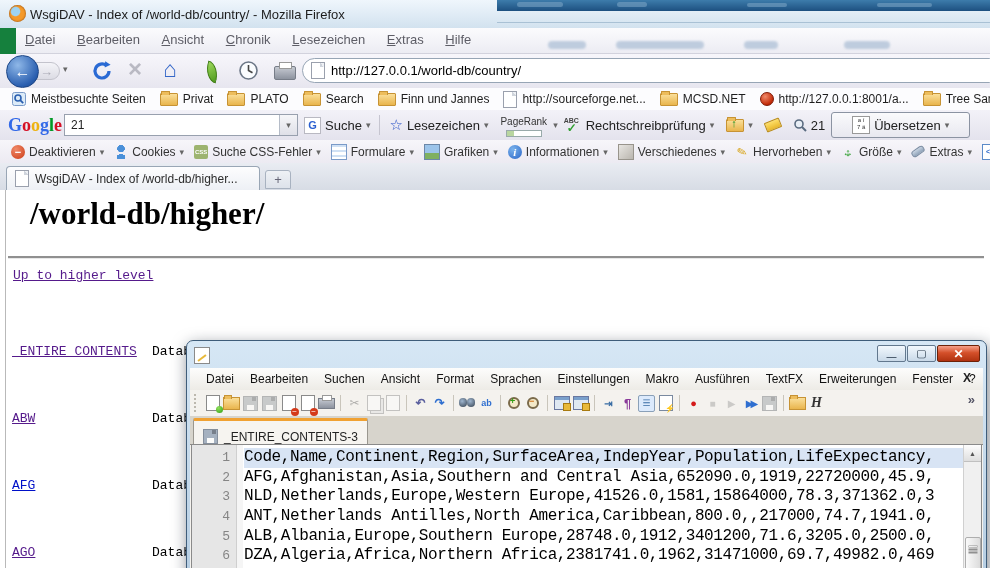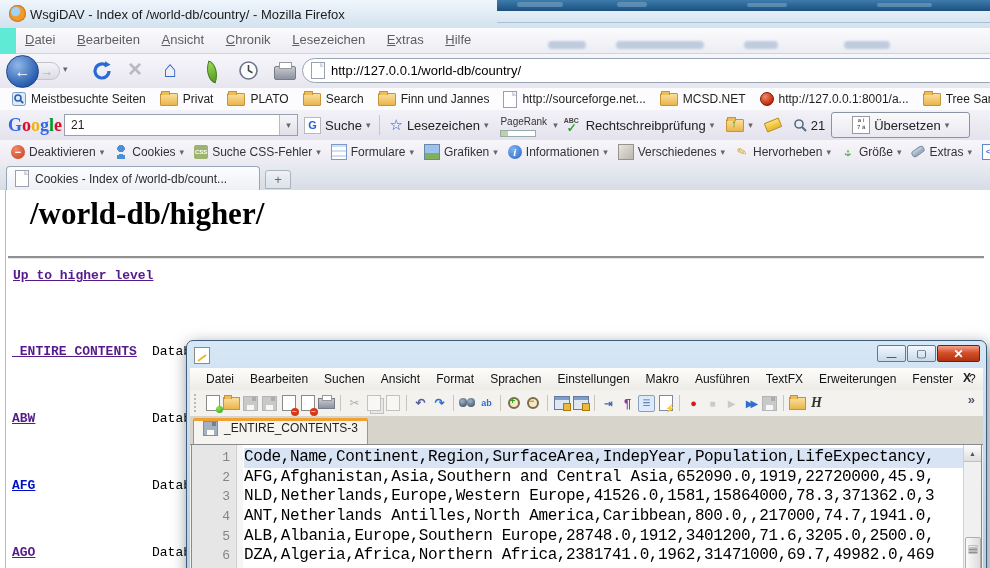--- a/index.html
+++ b/index.html
@@ -1,17 +1,17 @@
 <!DOCTYPE html>
 <html><head>
 <meta charset="utf-8">
 <style>
   html,body{margin:0;padding:0;background:#fff;}
   .screen{position:relative;width:990px;height:568px;overflow:hidden;
-    font-family:"Liberation Sans",sans-serif;background:#5eead4;}
+    font-family:"Liberation Sans",sans-serif;background:#15803d;}
   .abs{position:absolute;}
 
   
   .bgwin-bar{left:497px;top:0;width:493px;height:11px;
     background:linear-gradient(#3d7cab,#1d5080);}
   .bgwin-blob{position:absolute;background:#7fa8c8;border-radius:3px;opacity:.55;filter:blur(.6px);}
   .bgwin-line{left:497px;top:22px;width:493px;height:1px;background:#9db8cd;opacity:.8;}
   .menu-blob{position:absolute;background:#b6c6da;border-radius:4px;filter:blur(1px);opacity:.85;}
 
   
@@ -81,21 +81,21 @@
     align-items:center;font-size:12px;position:relative;}
   .gsearch .val{padding-left:6px;flex:1;}
   .gsearch .dd{width:17px;height:100%;border-left:1px solid #b5bcc8;background:linear-gradient(#f6f6f9,#dfe0e8);
     display:flex;align-items:center;justify-content:center;}
   .gbtn{display:inline-flex;align-items:center;gap:4px;padding:0 6px;white-space:nowrap;}
   .gsep{width:1px;height:20px;background:#c6c5d0;margin:0 3px;}
   .g-g{width:15px;height:15px;background:#fff;border:1px solid #b9b9c2;color:#2a5fd0;font-weight:bold;
     font-size:11px;display:flex;align-items:center;justify-content:center;}
   .star{color:#2a52c8;font-size:15px;}
   .star::before{content:"☆";}
-  .pagerank{display:flex;flex-direction:column;align-items:flex-start;line-height:9px;padding-top:3px;}
+  .pagerank{display:flex;flex-direction:column;align-items:center;line-height:9px;padding-top:3px;}
   .pagerank .t{font-size:10px;color:#333;}
   .pagerank .bar{width:34px;height:5px;border:1px solid #9aa;background:linear-gradient(90deg,#b9d6a0 20%,#fff 20%);}
   .abc{position:relative;width:18px;height:14px;}
   .abc::before{content:"ABC";position:absolute;left:0;top:-1px;font-size:7px;font-weight:bold;color:#444;}
   .abc::after{content:"✓";position:absolute;left:3px;top:3px;color:#2f9e2f;font-weight:bold;font-size:12px;}
   .folder-up{position:relative;}
   .folder-up::after{content:"↑";position:absolute;left:4px;top:-3px;color:#1f8f1f;font-weight:bold;font-size:11px;}
   .hl-icon{width:14px;height:8px;background:linear-gradient(#ffe06a,#e8b62a);border:1px solid #bb8c16;
     transform:rotate(-22deg);border-radius:1px;}
   .mag-icon{width:14px;height:14px;}
@@ -143,21 +143,21 @@
 
   
   .ff-content{left:0;top:190px;width:990px;height:378px;background:#fff;}
   .content-edge{position:absolute;left:5px;top:0;width:1px;height:378px;background:#b9b9b9;}
   .page-h1{position:absolute;left:30px;top:6px;font-family:"Liberation Serif",serif;
     font-weight:bold;font-size:31px;color:#000;}
   .page-hr{position:absolute;left:8px;top:66px;width:976px;height:0;
     border-top:2px solid #909090;border-bottom:1px solid #e8e8e8;}
   .mono{font-family:"Liberation Mono","DejaVu Sans Mono",monospace;}
   .uplink{position:absolute;left:13px;top:78px;font-size:13px;}
-  a.lnk{color:#0010c8;text-decoration:underline;white-space:pre;cursor:pointer;font-weight:bold;}
+  a.lnk{color:#0010c8;text-decoration:underline;white-space:pre;cursor:pointer;}
   a.lnk.visited{color:#551a8b;}
   .lst{position:absolute;left:12px;top:106px;font-size:13px;line-height:22.35px;white-space:pre;}
   .lrow{height:22.35px;white-space:nowrap;}
   .col-name{display:inline-block;width:140px;}
   .col-type{display:inline-block;width:208px;color:#000;}
   .col-date{color:#000;}
 
   
   .np{position:absolute;left:186px;top:340px;width:801px;height:240px;z-index:50;}
   .np-frame{position:absolute;left:0;top:0;right:0;bottom:0;
@@ -238,21 +238,21 @@
   .n-ff{letter-spacing:-3px;color:#2f6fd0;font-size:10px;}
   .n-ff::before{content:"▶▶";}
   .n-H{font-family:"Liberation Serif",serif;font-style:italic;font-weight:bold;color:#333;font-size:14px;}
   .n-H::before{content:"H";}
   .np-overflow{position:absolute;right:8px;top:2px;font-size:13px;font-weight:bold;color:#556;}
 
   .np-tabbar{position:absolute;left:0;right:0;top:48px;height:28px;background:#d7d4cc;
     border-bottom:1px solid #8c8980;}
   .np-tab{position:absolute;left:3px;top:2px;height:26px;box-sizing:border-box;
     background:#f6f4f0;border:1px solid #9a978f;border-bottom:none;border-radius:2px 2px 0 0;
-    border-top:3px solid #f0a132;display:flex;align-items:flex-start;gap:6px;padding:0 9px;
+    border-top:3px solid #f0a132;display:flex;align-items:flex-end;gap:6px;padding:0 9px;
     font-size:12px;color:#222;}
   .np-editor{position:absolute;left:1px;right:1px;top:76px;bottom:-6px;background:#fff;
     border:1px solid #8a8a8a;overflow:hidden;}
   .np-margin{position:absolute;left:0;top:0;bottom:0;width:44px;background:#e6e6e6;border-right:1px solid #cfcfcf;}
   .np-margin2{position:absolute;left:45px;top:0;bottom:0;width:6px;background:#f5f5f5;}
   .np-lines{position:absolute;left:0;top:3px;right:17px;font-family:"Liberation Mono","DejaVu Sans Mono",monospace;}
   .np-line{display:flex;height:19.7px;line-height:19.7px;white-space:pre;}
   .np-line .ln{width:38px;text-align:right;padding-right:14px;font-size:13px;color:#858585;flex:0 0 auto;}
   .np-line .tx{flex:1;font-size:16px;color:#000;overflow:hidden;letter-spacing:-0.4px;}
   .np-line.cur .tx{background:#d8e4f4;}
@@ -474,21 +474,21 @@
         <span class="caret"></span>
       </span>
     <span class="dv">
         <span class="dvi i-src"></span>
       </span>
   </div>
 
   <div class="abs ff-tabbar">
     <div class="ff-tab">
       <span class="doc-icon"></span>
-      <span class="ttl">Cookies - Index of /world-db/count...</span>
+      <span class="ttl">WsgiDAV - Index of /world-db/higher...</span>
     </div>
     <div class="newtab">+</div>
   </div>
 
   <div class="abs ff-content">
     <div class="content-edge"></div>
     <div class="page-h1">/world-db/higher/</div>
     <div class="page-hr"></div>
     <a class="lnk visited mono uplink">Up to higher level</a>
     <div class="lst mono">

